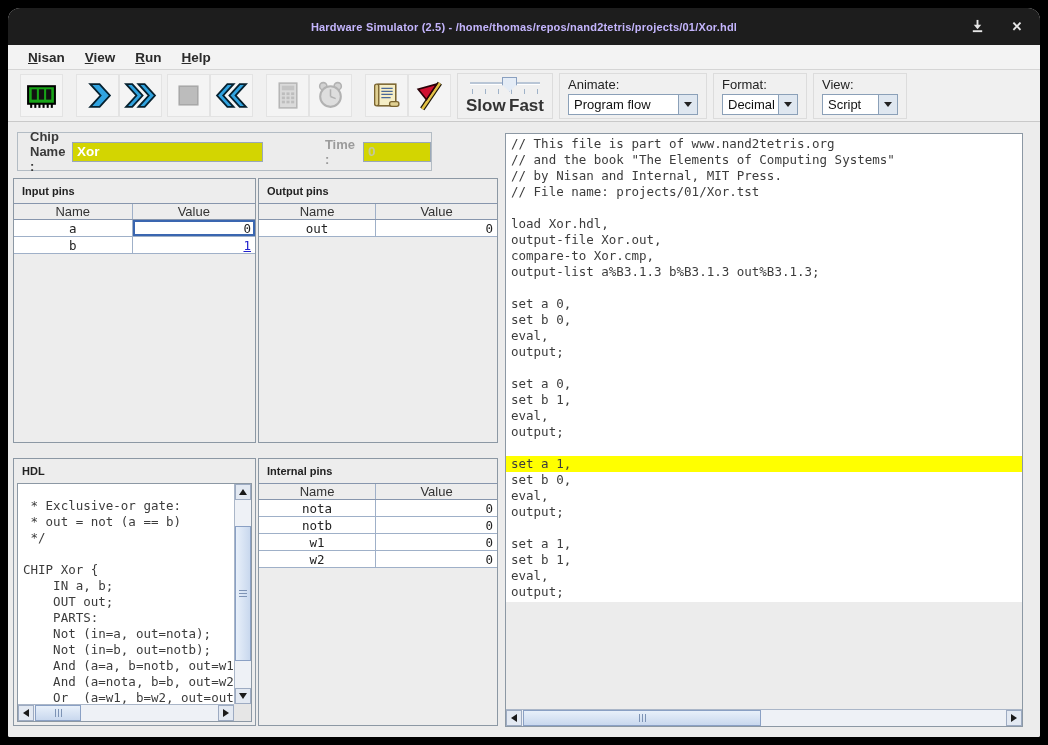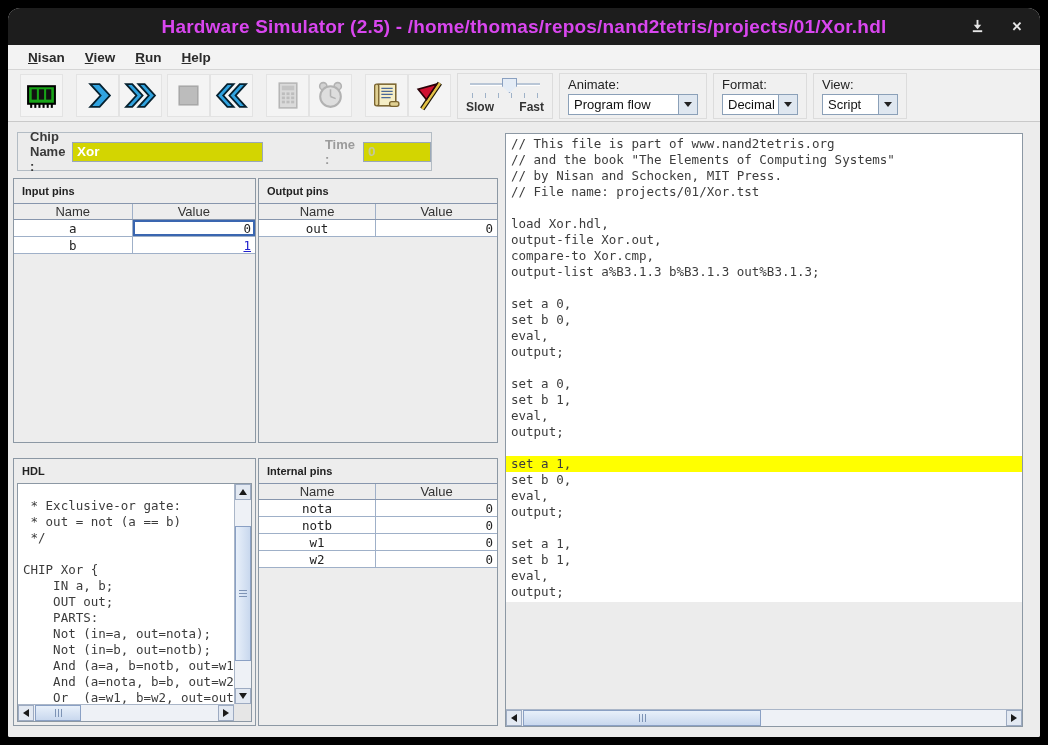--- a/index.html
+++ b/index.html
@@ -1,42 +1,42 @@
 <!DOCTYPE html>
 <html style="--field-yellow: #d3d501; --script-highlight: #ffff00; --changed-value: #2121cd; --chevron-blue: #30a3e0;"><head>
 <meta charset="utf-8">
 <style>
   * { margin:0; padding:0; box-sizing:border-box; }
   html,body { width:1048px; height:745px; background:#000; font-family:"Liberation Sans", sans-serif; overflow:hidden; }
   .window { position:absolute; left:8px; top:8px; width:1032px; height:729px; background:#ececec; border-radius:12px 12px 2px 2px; overflow:hidden; }
 
   
   .titlebar { position:absolute; left:0; top:0; right:0; height:37px; background:#1d1d1d; display:flex; align-items:center; justify-content:center; }
-  .titlebar .title { color:#d946ef; font-size:19px; font-weight:bold; letter-spacing:.2px; }
+  .titlebar .title { color:#c4b5fd; font-size:11px; font-weight:bold; letter-spacing:.2px; }
   .win-btns { position:absolute; right:14px; top:0; height:37px; display:flex; align-items:center; gap:22px; }
   .win-btn { width:18px; height:18px; display:flex; align-items:center; justify-content:center; color:#e6e6e6; font-size:13px; font-weight:bold; cursor:default; }
 
   
   .menubar { position:absolute; left:0; top:37px; right:0; height:25px; background:#f3f3f3; border-bottom:1px solid #d5d5d5; display:flex; align-items:center; padding-left:10px; }
   .menu-item { padding:2px 10px; font-size:13.5px; font-weight:600; color:#2a2a2a; }
   .menu-item::first-letter { text-decoration:underline; }
 
   
   .toolbar { position:absolute; left:0; top:62px; right:0; height:52px; background:#f0f0f0; border-bottom:1px solid #c9c9c9; display:flex; align-items:center; padding-left:12px; }
   .tbtn { width:43px; height:43px; background:#f4f4f4; border:1px solid #e3e3e3; display:flex; align-items:center; justify-content:center; }
   .tbtn svg { width:33px; height:33px; }
   .gap-s { margin-left:5px; } .gap-m { margin-left:13px; }
   .tool-group { height:46px; border:1px solid #dcdcdc; background:#f0f0f0; margin-left:6px; padding:2px 8px; display:flex; flex-direction:column; justify-content:center; }
   .speed-group { width:96px; align-items:stretch; }
   .slider { position:relative; height:16px; }
   .slider-track { position:absolute; left:4px; right:4px; top:6px; height:3px; background:#b9c6d6; border-bottom:1px solid #fff; }
   .slider-thumb { position:absolute; left:36px; top:1px; width:15px; height:15px; background:#e4ecf6; border:1px solid #8aa0c0; clip-path:polygon(0 0,100% 0,100% 55%,50% 100%,0 55%); }
   .slider-ticks { display:flex; justify-content:space-between; padding:0 6px; height:6px; }
   .slider-ticks i { width:1px; height:5px; background:#9fb2c8; }
-  .speed-labels { display:flex; justify-content:space-between; font-size:12px; font-weight:bold; color:#333; margin-top:1px; }
+  .speed-labels { display:flex; justify-content:space-between; font-size:17px; font-weight:bold; color:#333; margin-top:1px; }
   .combo-label { font-size:13px; color:#222; margin-bottom:2px; }
   .combo { display:flex; height:21px; border:1px solid #8ba0b8; background:#fff; }
   .combo-text { flex:1; font-size:13px; color:#111; padding:2px 5px; white-space:nowrap; overflow:hidden; }
   .combo-btn { width:19px; background:#dfe7f0; border-left:1px solid #8ba0b8; display:flex; align-items:center; justify-content:center; }
   .combo-btn i { width:0; height:0; border-left:4px solid transparent; border-right:4px solid transparent; border-top:5px solid #222; }
 
   
   .content { position:absolute; left:0; top:114px; right:0; bottom:0; background:#ececec; }
 
   
@@ -369,21 +369,21 @@
           <div class="tcell val">0</div>
         </div>
       </div>
     </div>
 
     <div class="panel p-script">
       <div class="script-code">
           <div class="block">
             <div class="code-line">// This file is part of www.nand2tetris.org</div>
             <div class="code-line">// and the book "The Elements of Computing Systems"</div>
-            <div class="code-line">// by Nisan and Schocken, MIT Press.</div>
+            <div class="code-line">// by Nisan and Internal, MIT Press.</div>
             <div class="code-line">// File name: projects/01/Xor.tst</div>
             <div class="code-line"></div>
             <div class="code-line">load Xor.hdl,</div>
             <div class="code-line">output-file Xor.out,</div>
             <div class="code-line">compare-to Xor.cmp,</div>
             <div class="code-line">output-list a%B3.1.3 b%B3.1.3 out%B3.1.3;</div>
             <div class="code-line"></div>
             <div class="code-line">set a 0,</div>
             <div class="code-line">set b 0,</div>
             <div class="code-line">eval,</div>

